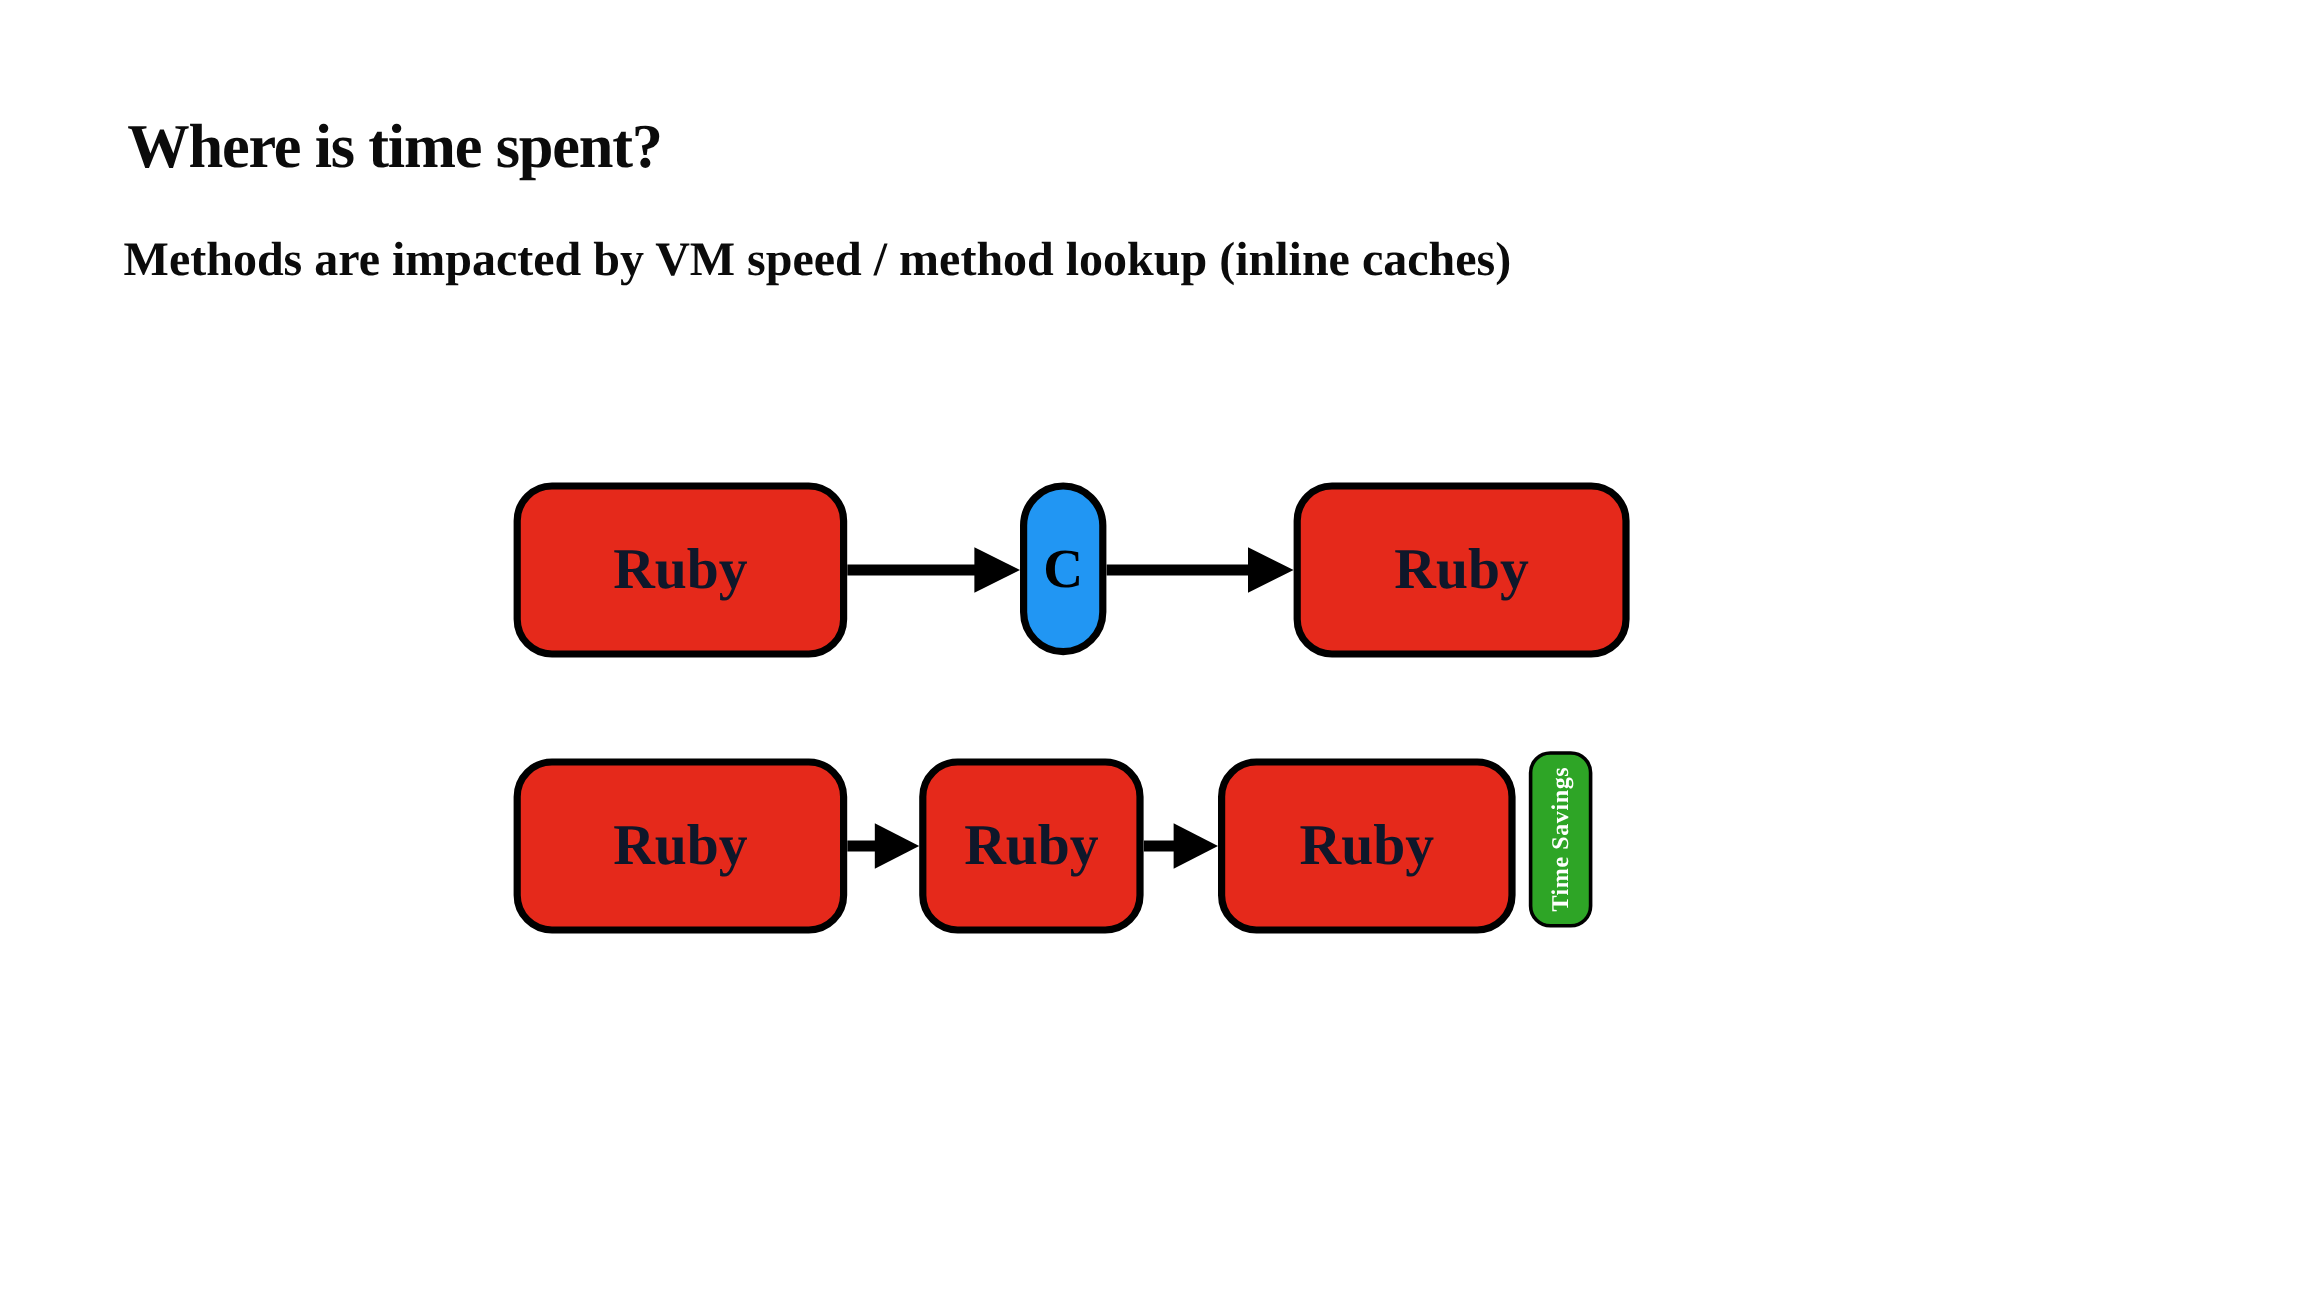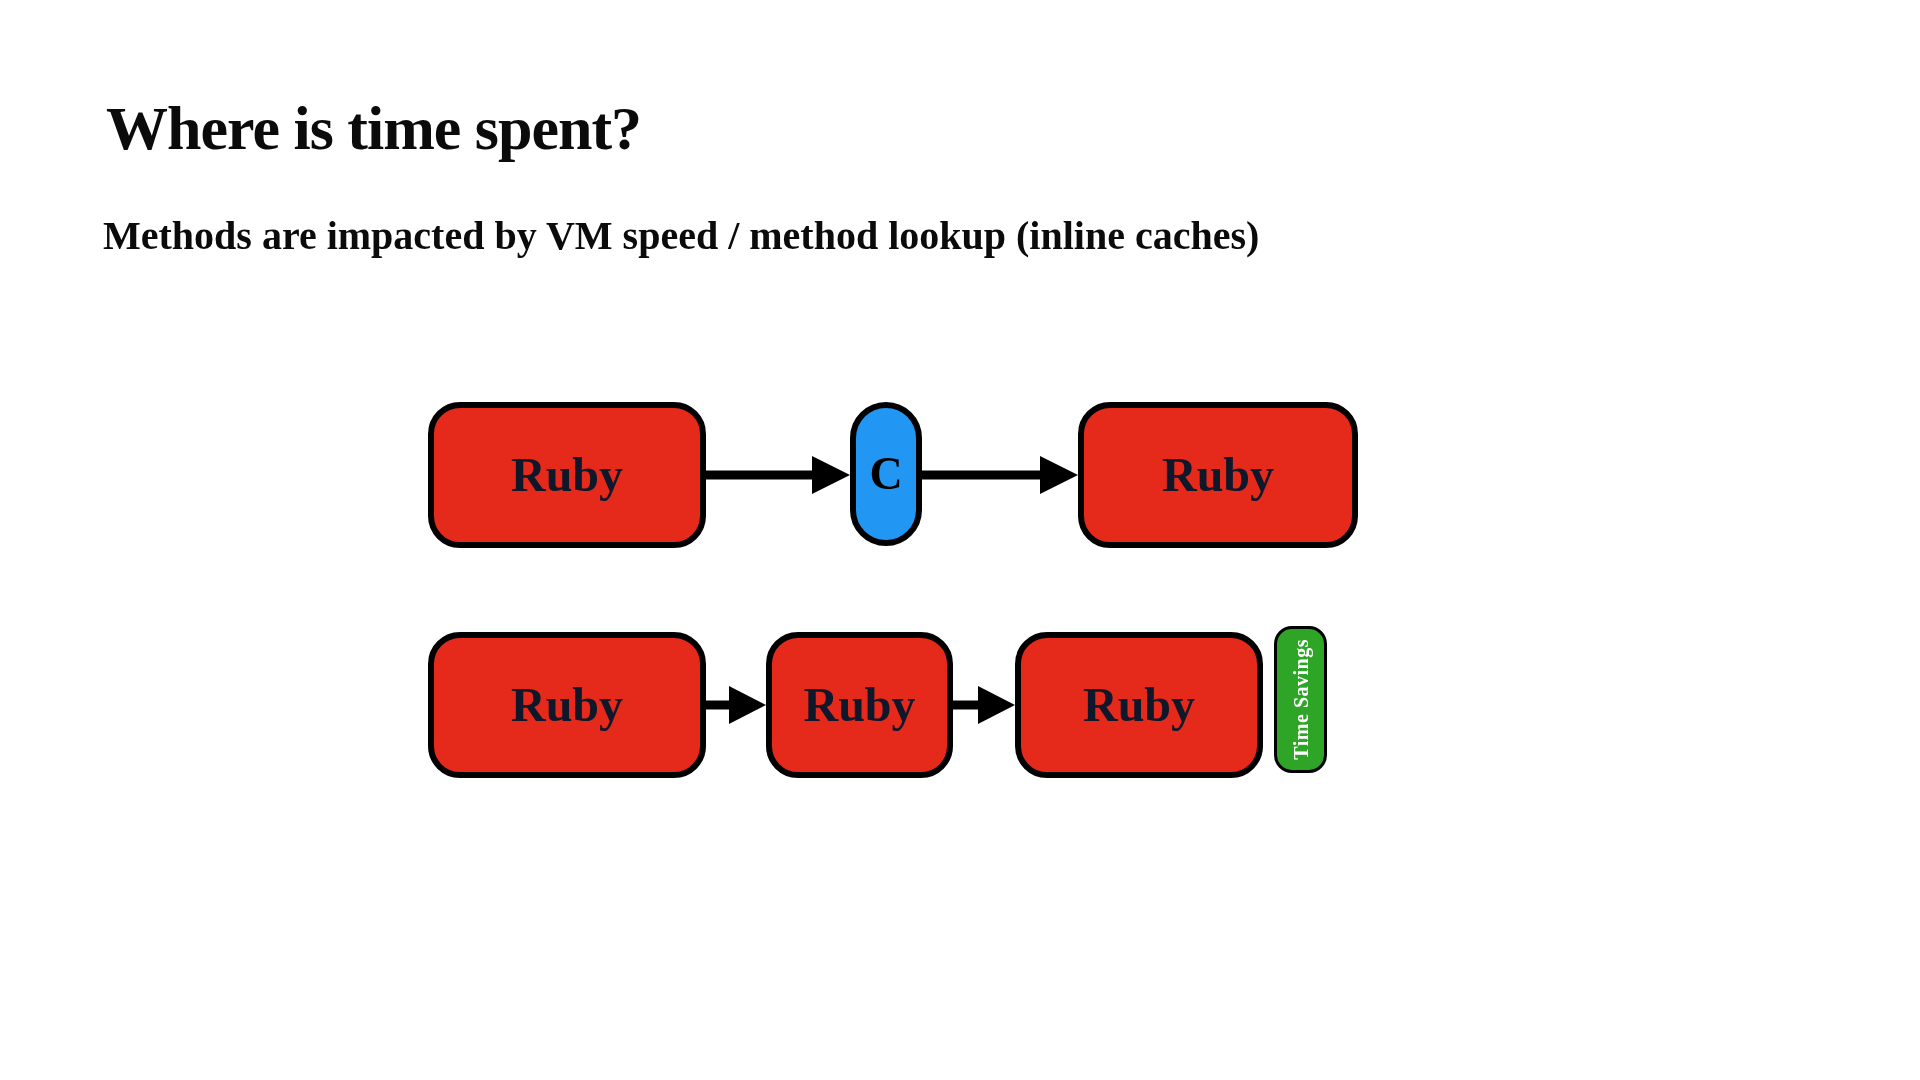--- a/index.html
+++ b/index.html
@@ -12,31 +12,31 @@
     position: relative;
     width: 1920px;
     height: 1080px;
     background: var(--background, #ffffff);
     overflow: hidden;
   }
   .title {
     position: absolute;
     left: 106px;
     top: 97px;
-    font-size: 62px;
+    font-size: 52px;
     font-weight: 700;
     color: #0b0b0b;
     letter-spacing: -1px;
     line-height: 1;
     white-space: nowrap;
   }
   .subtitle {
     position: absolute;
     left: 103px;
-    top: 216px;
+    top: 196px;
     font-size: 40px;
     font-weight: 700;
     color: #0b0b0b;
     line-height: 1;
     white-space: nowrap;
   }
   .node {
     position: absolute;
     box-sizing: border-box;
     display: flex;

